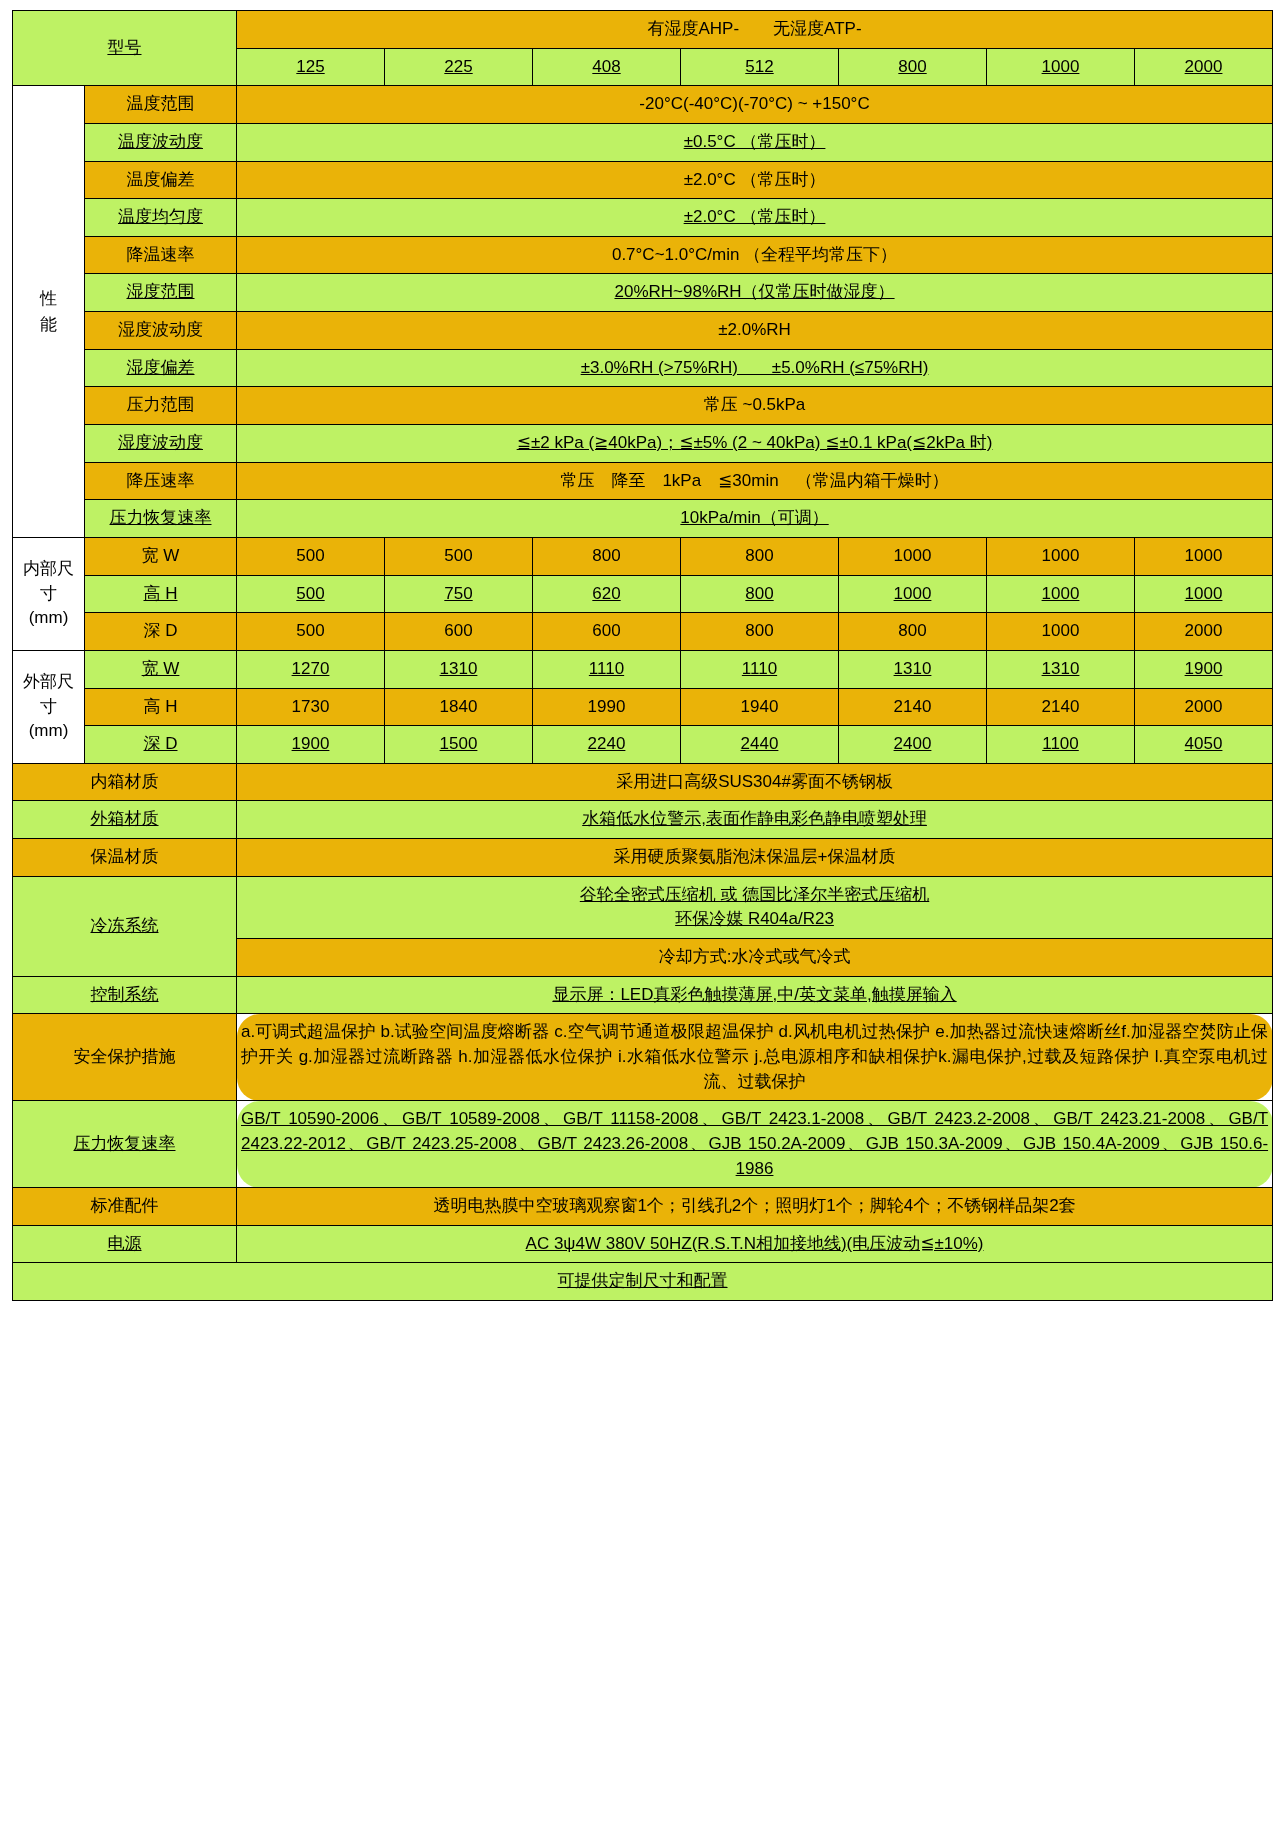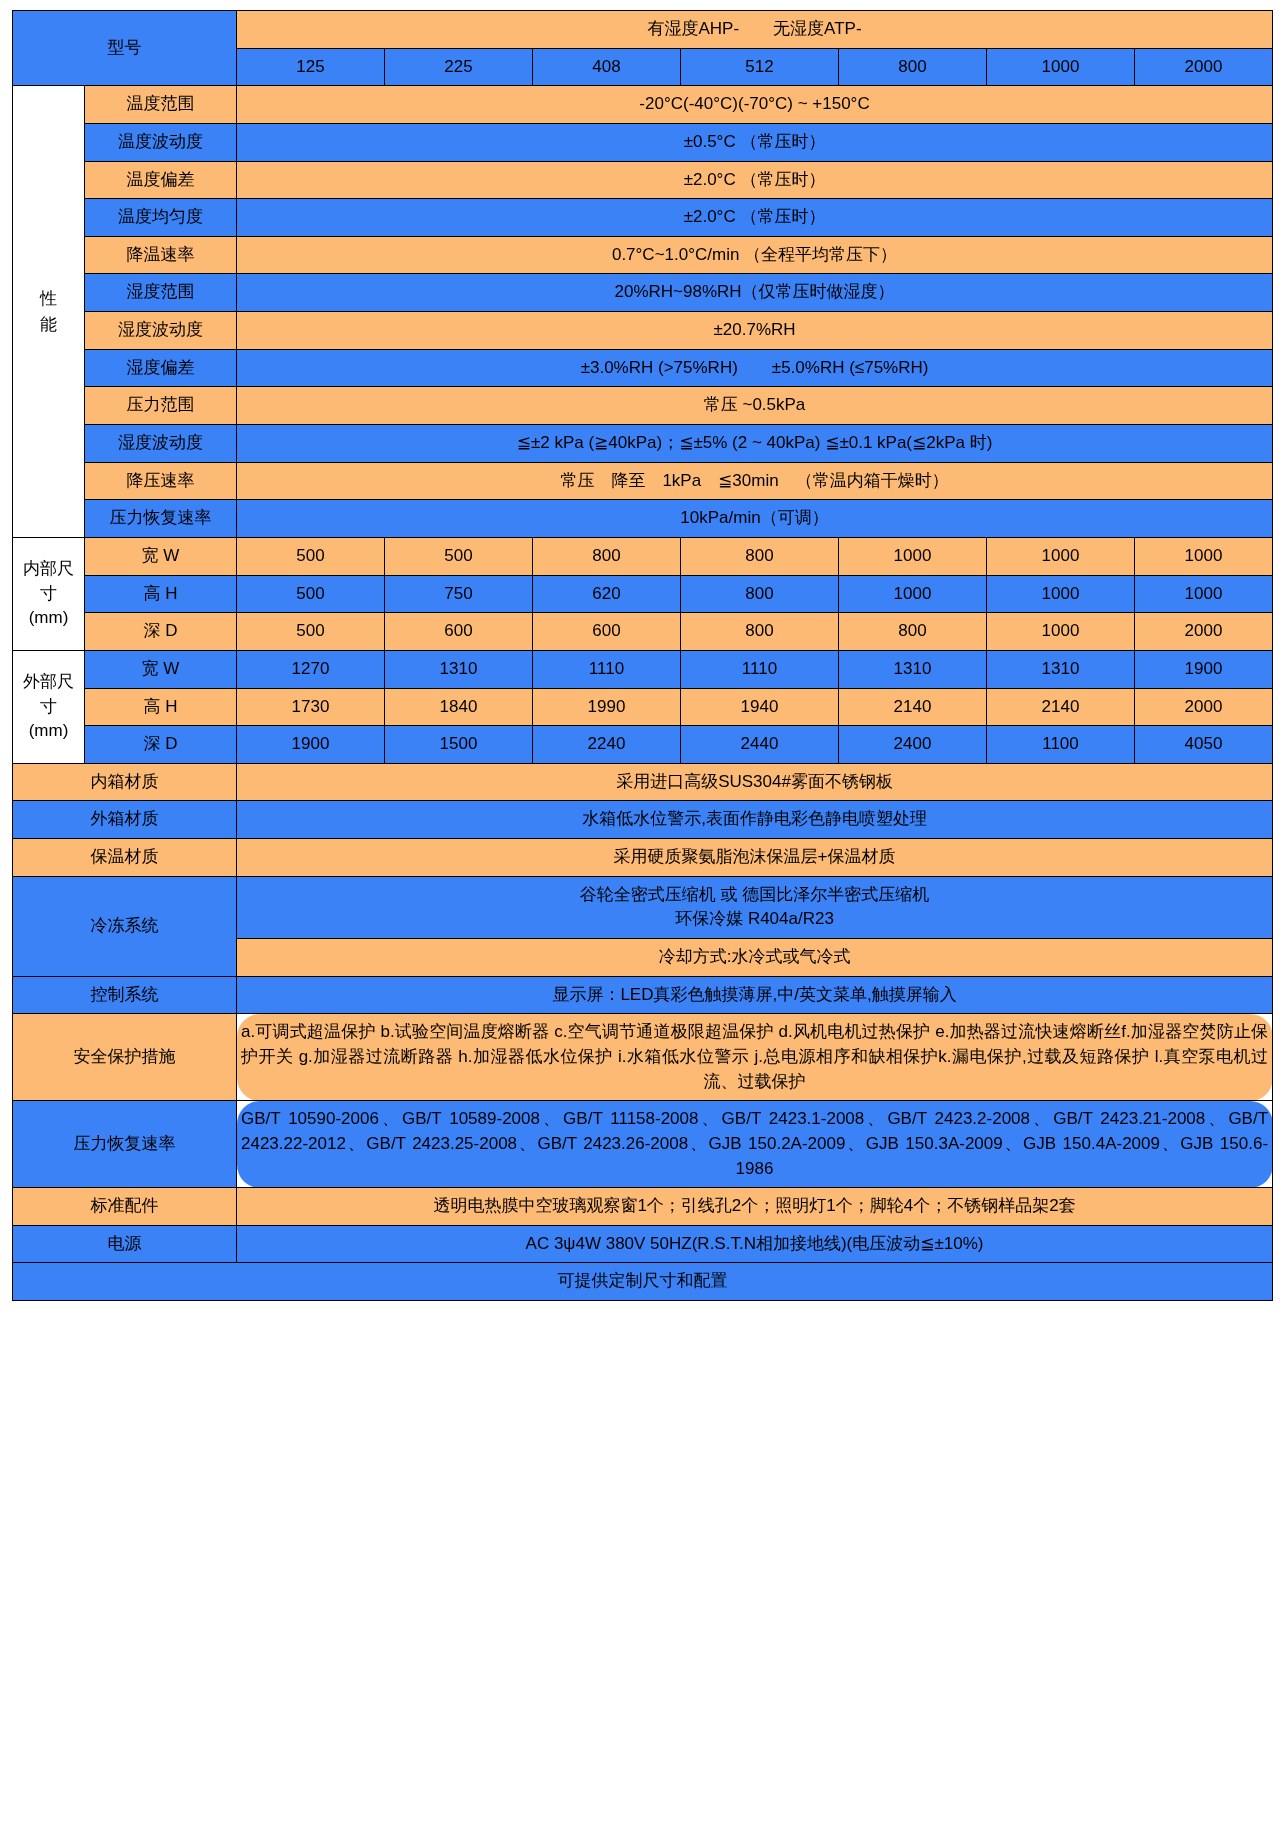--- a/index.html
+++ b/index.html
@@ -26,22 +26,22 @@
   table.spec td {
     border: 1px solid #000000;
     text-align: center;
     vertical-align: middle;
     font-size: 17px;
     line-height: 1.45;
     padding: 6px 4px;
     color: #000;
   }
   
-  td.shade { background: #fdba74; }
-  td.plain { background: #3b82f6; }
+  td.shade { background: #eab308; }
+  td.plain { background: #bef264; text-decoration: underline; }
 
   
   td.vgroup {
     background: #ffffff;
     font-size: 17px;
     line-height: 1.35;
     padding: 4px 2px;
   }
   td.vgroup .stack {
     display: block;
@@ -143,21 +143,21 @@
     <tr>
       <td class="shade rowlabel">降温速率</td>
       <td class="shade" colspan="7">0.7°C~1.0°C/min （全程平均常压下）</td>
     </tr>
     <tr>
       <td class="plain rowlabel">湿度范围</td>
       <td class="plain" colspan="7">20%RH~98%RH（仅常压时做湿度）</td>
     </tr>
     <tr>
       <td class="shade rowlabel">湿度波动度</td>
-      <td class="shade" colspan="7">±20.7%RH</td>
+      <td class="shade" colspan="7">±2.0%RH</td>
     </tr>
     <tr>
       <td class="plain rowlabel">湿度偏差</td>
       <td class="plain" colspan="7">±3.0%RH (&gt;75%RH)　　±5.0%RH (≤75%RH)</td>
     </tr>
     <tr>
       <td class="shade rowlabel">压力范围</td>
       <td class="shade" colspan="7">常压 ~0.5kPa</td>
     </tr>
     <tr>

